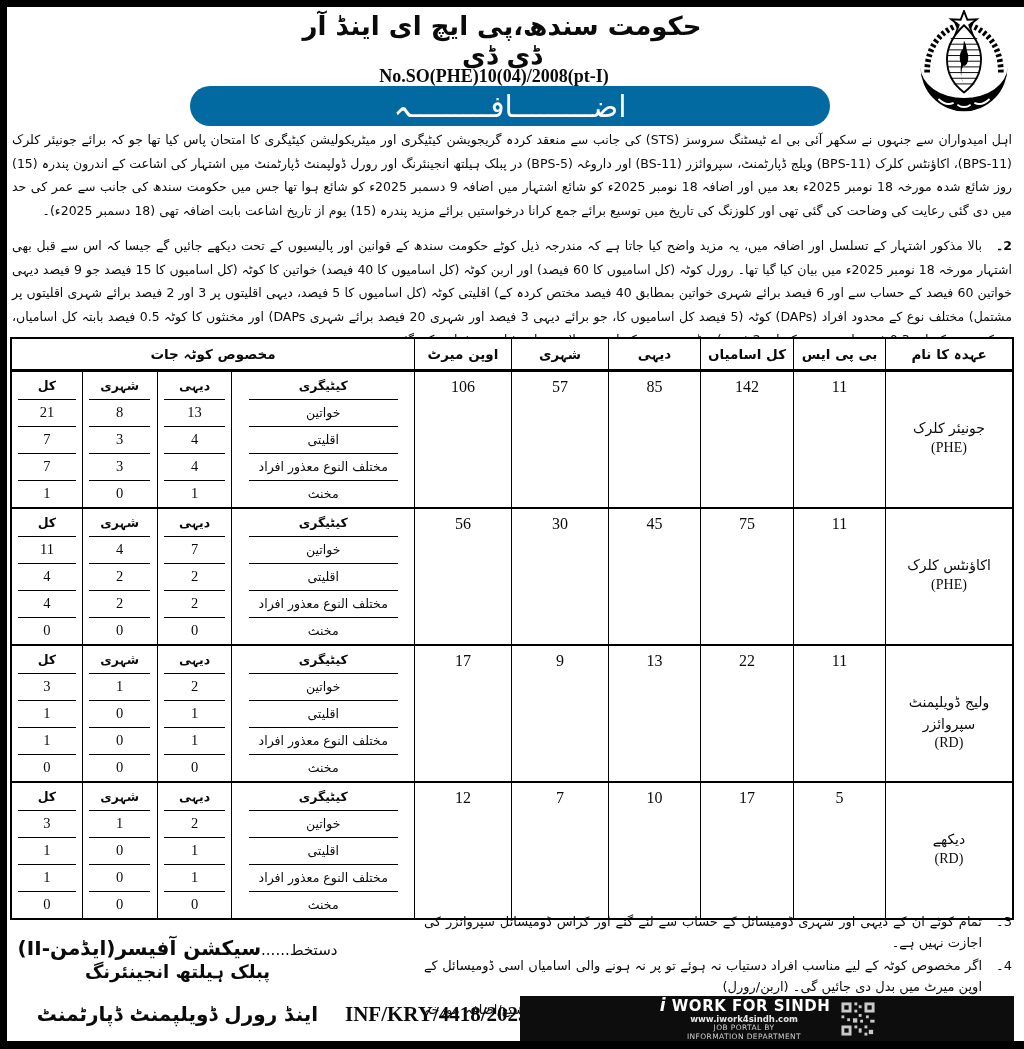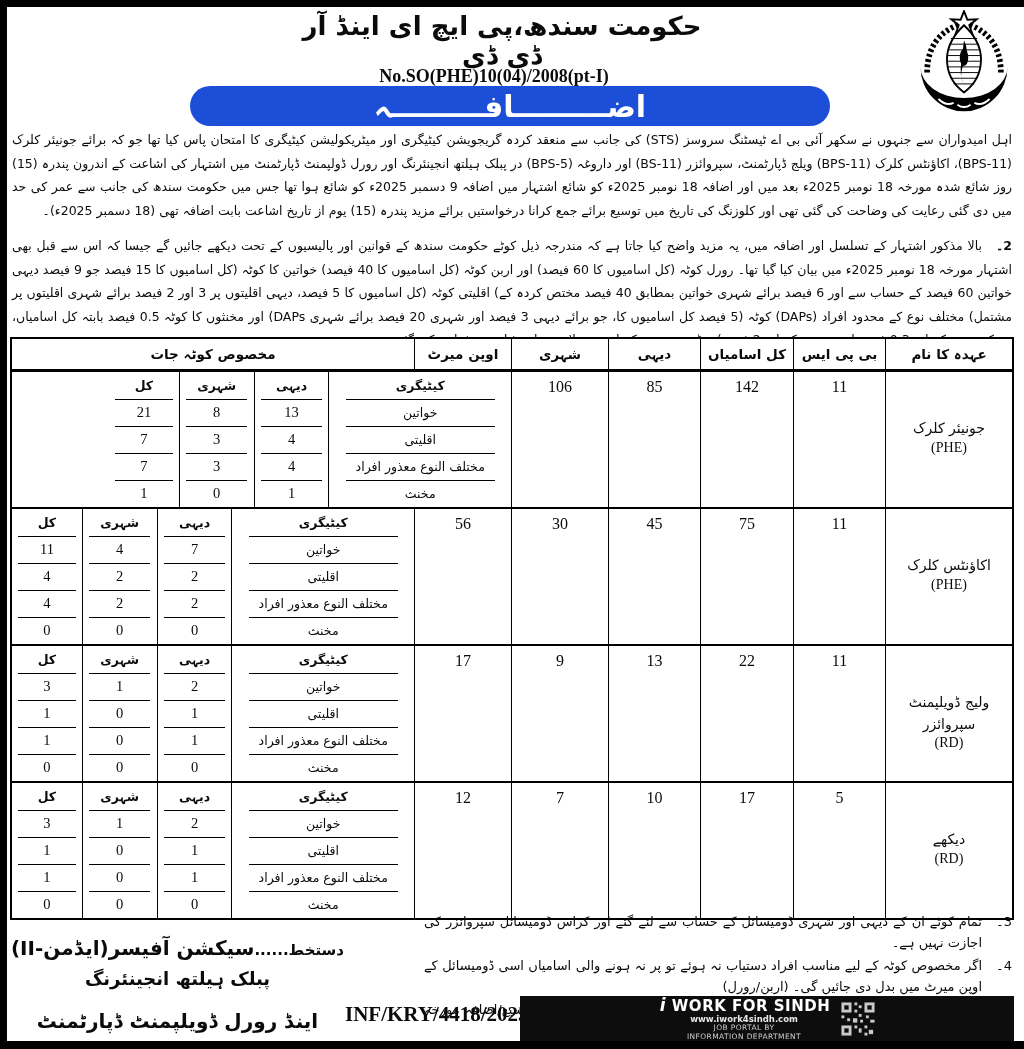--- a/index.html
+++ b/index.html
@@ -7,23 +7,23 @@
         font-family:"DejaVu Sans",sans-serif;overflow:hidden;margin:0 auto;}
   .edge{position:absolute;background:#000;}
   .edge.top{left:0;top:0;width:1024px;height:7px;}
   .edge.left{left:0;top:0;width:7px;height:1049px;}
   .edge.bottom{left:0;top:1041px;width:1024px;height:8px;}
 
   .title{position:absolute;left:292px;top:12px;width:420px;text-align:center;
          font-size:26px;font-weight:bold;line-height:1.15;direction:rtl;}
   .refno{position:absolute;left:0;top:66px;width:988px;text-align:center;
          font-family:"Liberation Serif",serif;font-weight:bold;font-size:18px;}
-  .izafa{position:absolute;left:190px;top:86px;width:640px;height:40px;background:#1d4ed8;
+  .izafa{position:absolute;left:190px;top:86px;width:640px;height:40px;background:#0369a1;
          border-radius:22px;color:#fff;display:flex;align-items:center;justify-content:center;
-         font-size:30px;font-weight:bold;direction:rtl;letter-spacing:1px;}
+         font-size:30px;font-weight:normal;direction:rtl;letter-spacing:1px;}
   .emblem{position:absolute;right:8px;top:10px;}
 
   .para{position:absolute;left:12px;width:1000px;direction:rtl;text-align:justify;
         font-size:12.5px;line-height:1.88;}
   .para .marker{font-weight:bold;padding-left:14px;}
   #para1{top:128px;}
   #para2{top:234px;}
 
   
   .rtable{position:absolute;left:10px;top:337px;width:1004px;border:2px solid #000;
@@ -56,21 +56,21 @@
 
   
   .notes{position:absolute;left:424px;top:911px;width:588px;direction:rtl;font-size:13px;
          line-height:1.62;}
   .note{display:flex;margin-bottom:2px;}
   .note .nmark{flex:0 0 30px;font-size:13px;}
   .note .ntext{flex:1 1 auto;text-align:justify;}
 
   
   .sig{position:absolute;left:10px;top:936px;width:335px;direction:rtl;text-align:center;}
-  .sig .l1{font-size:15px;margin-bottom:8px;font-weight:bold;}
+  .sig .l1{font-size:15px;margin-bottom:1px;}
   .sig .l1 b{font-size:20px;}
   .sig .l2{font-size:18px;font-weight:bold;margin-bottom:20px;}
   .sig .l3{font-size:20px;font-weight:bold;}
 
   .infref{position:absolute;left:345px;top:1002px;font-family:"Liberation Serif",serif;
           font-weight:bold;font-size:21px;}
 
   
   .wfs{position:absolute;left:520px;top:996px;width:494px;height:45px;background:#0d0d0d;
        display:flex;align-items:center;justify-content:center;gap:10px;color:#fff;}
@@ -140,20 +140,21 @@
     </div>
     <div id="table-body">
         <div class="trow post-block">
           <div class="c-post">
             <div class="pname">جونیئر کلرک</div>
             <div class="pdept">(PHE)</div>
           </div>
           <div class="c-bps val">11</div>
           <div class="c-total val">142</div>
           <div class="c-rural val">85</div>
+          <div class="c-urban val">57</div>
           <div class="c-open val">106</div>
           <div class="c-quota quota-grid">
             <div class="qrow qhead u">
               <div class="qc-cat">کیٹیگری</div>
               <div class="qc-r">دیہی</div>
               <div class="qc-u">شہری</div>
               <div class="qc-t">کل</div>
             </div>
             <div class="qrow u">
               <div class="qc-cat">خواتین</div>

